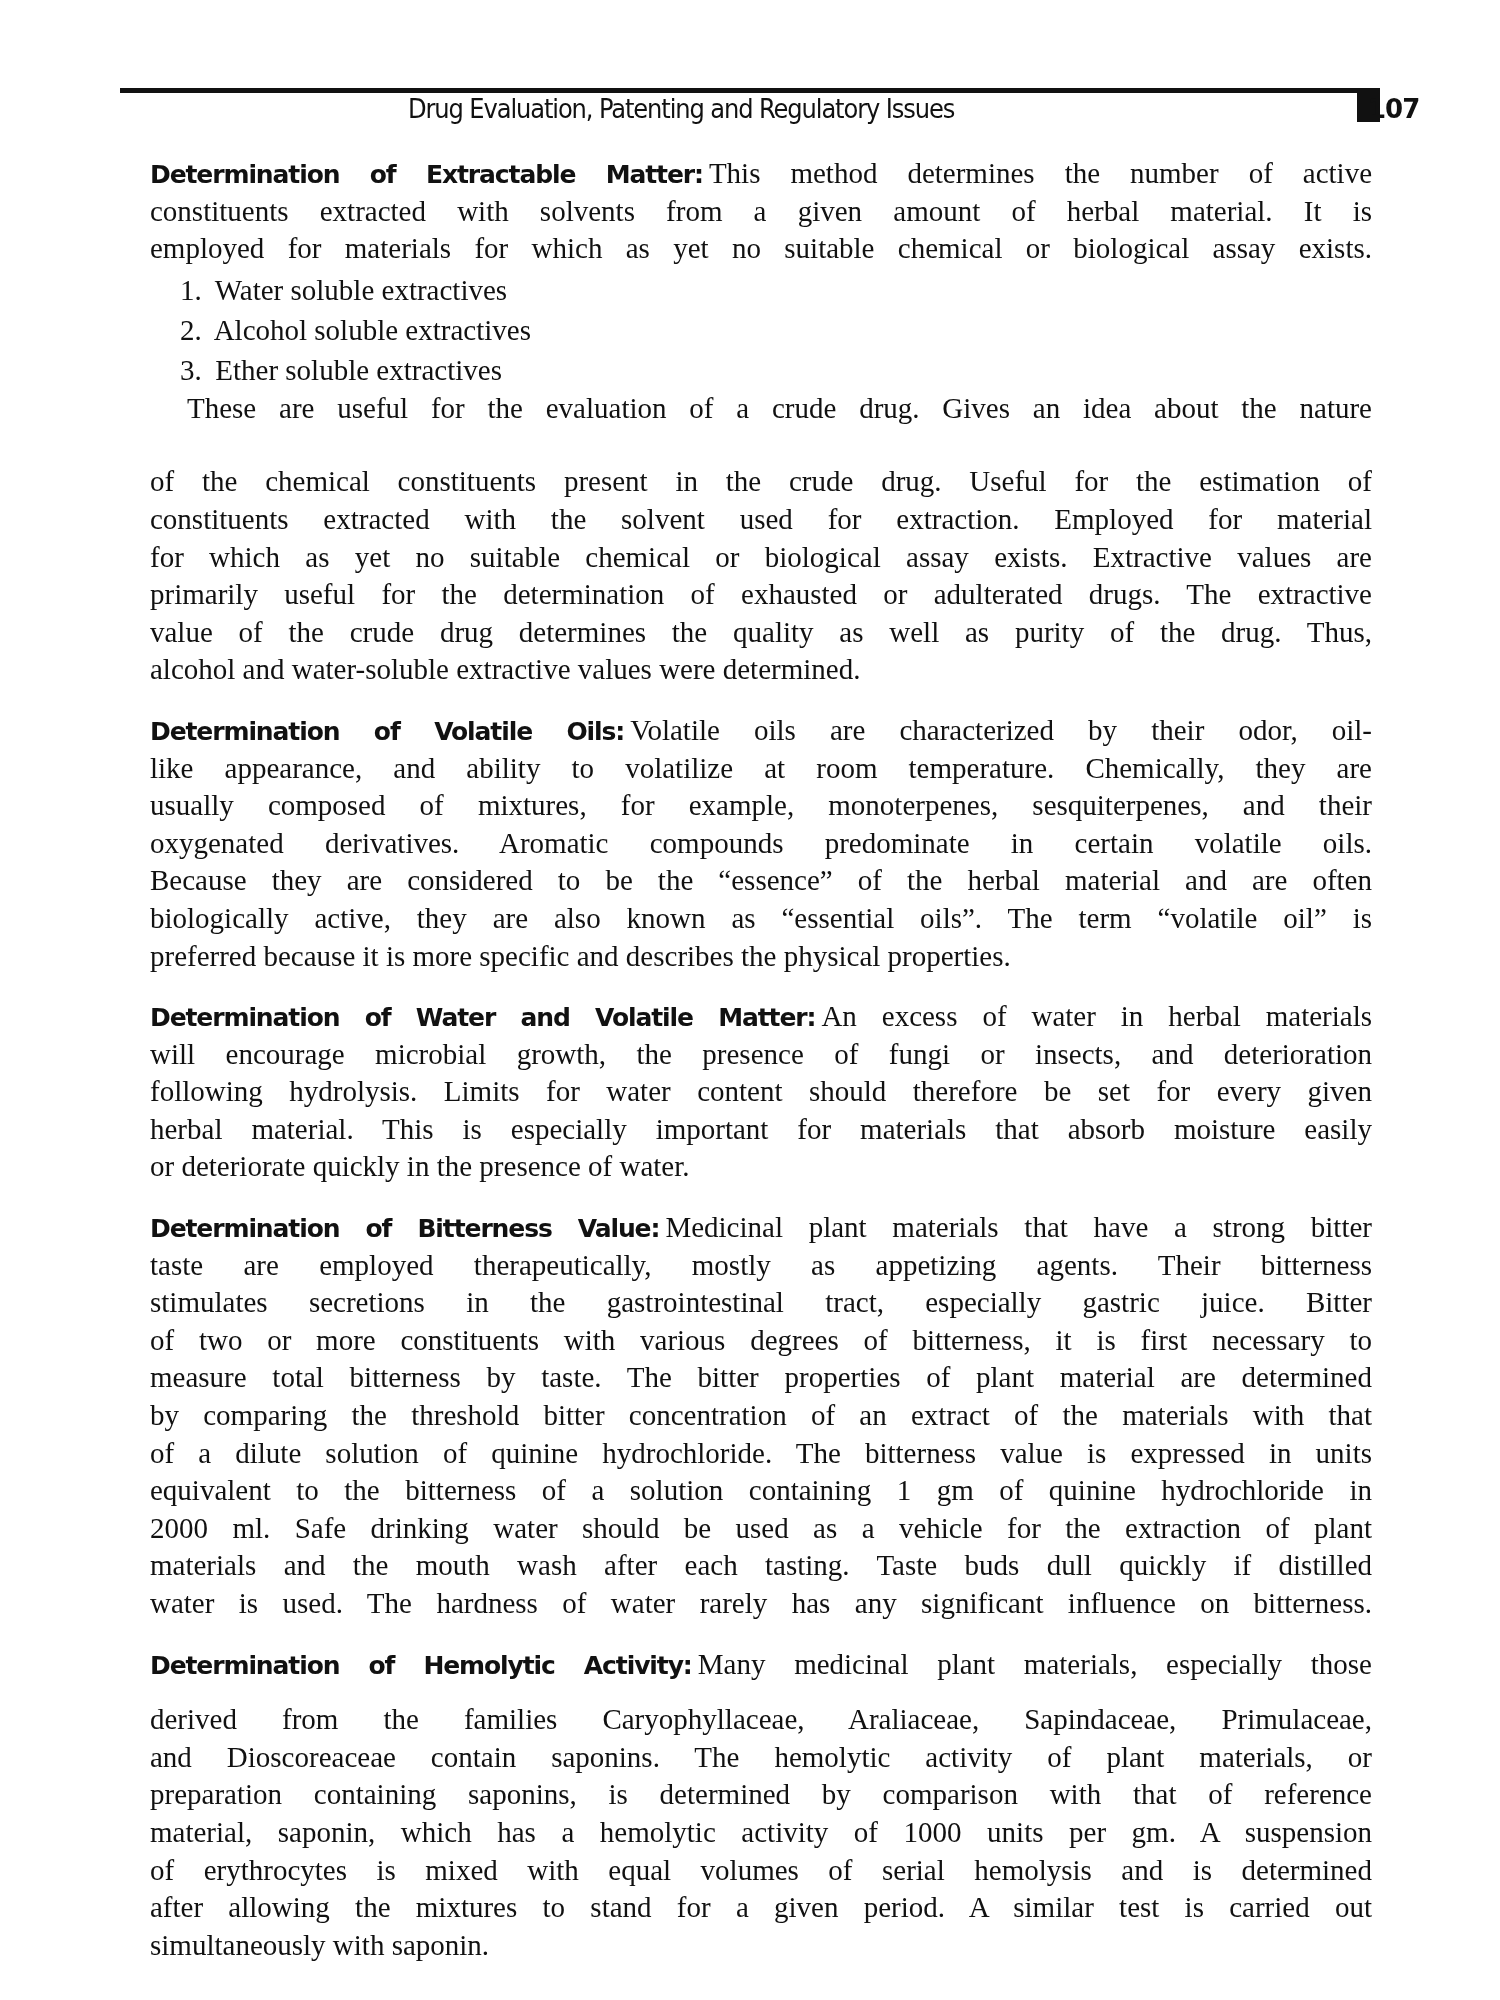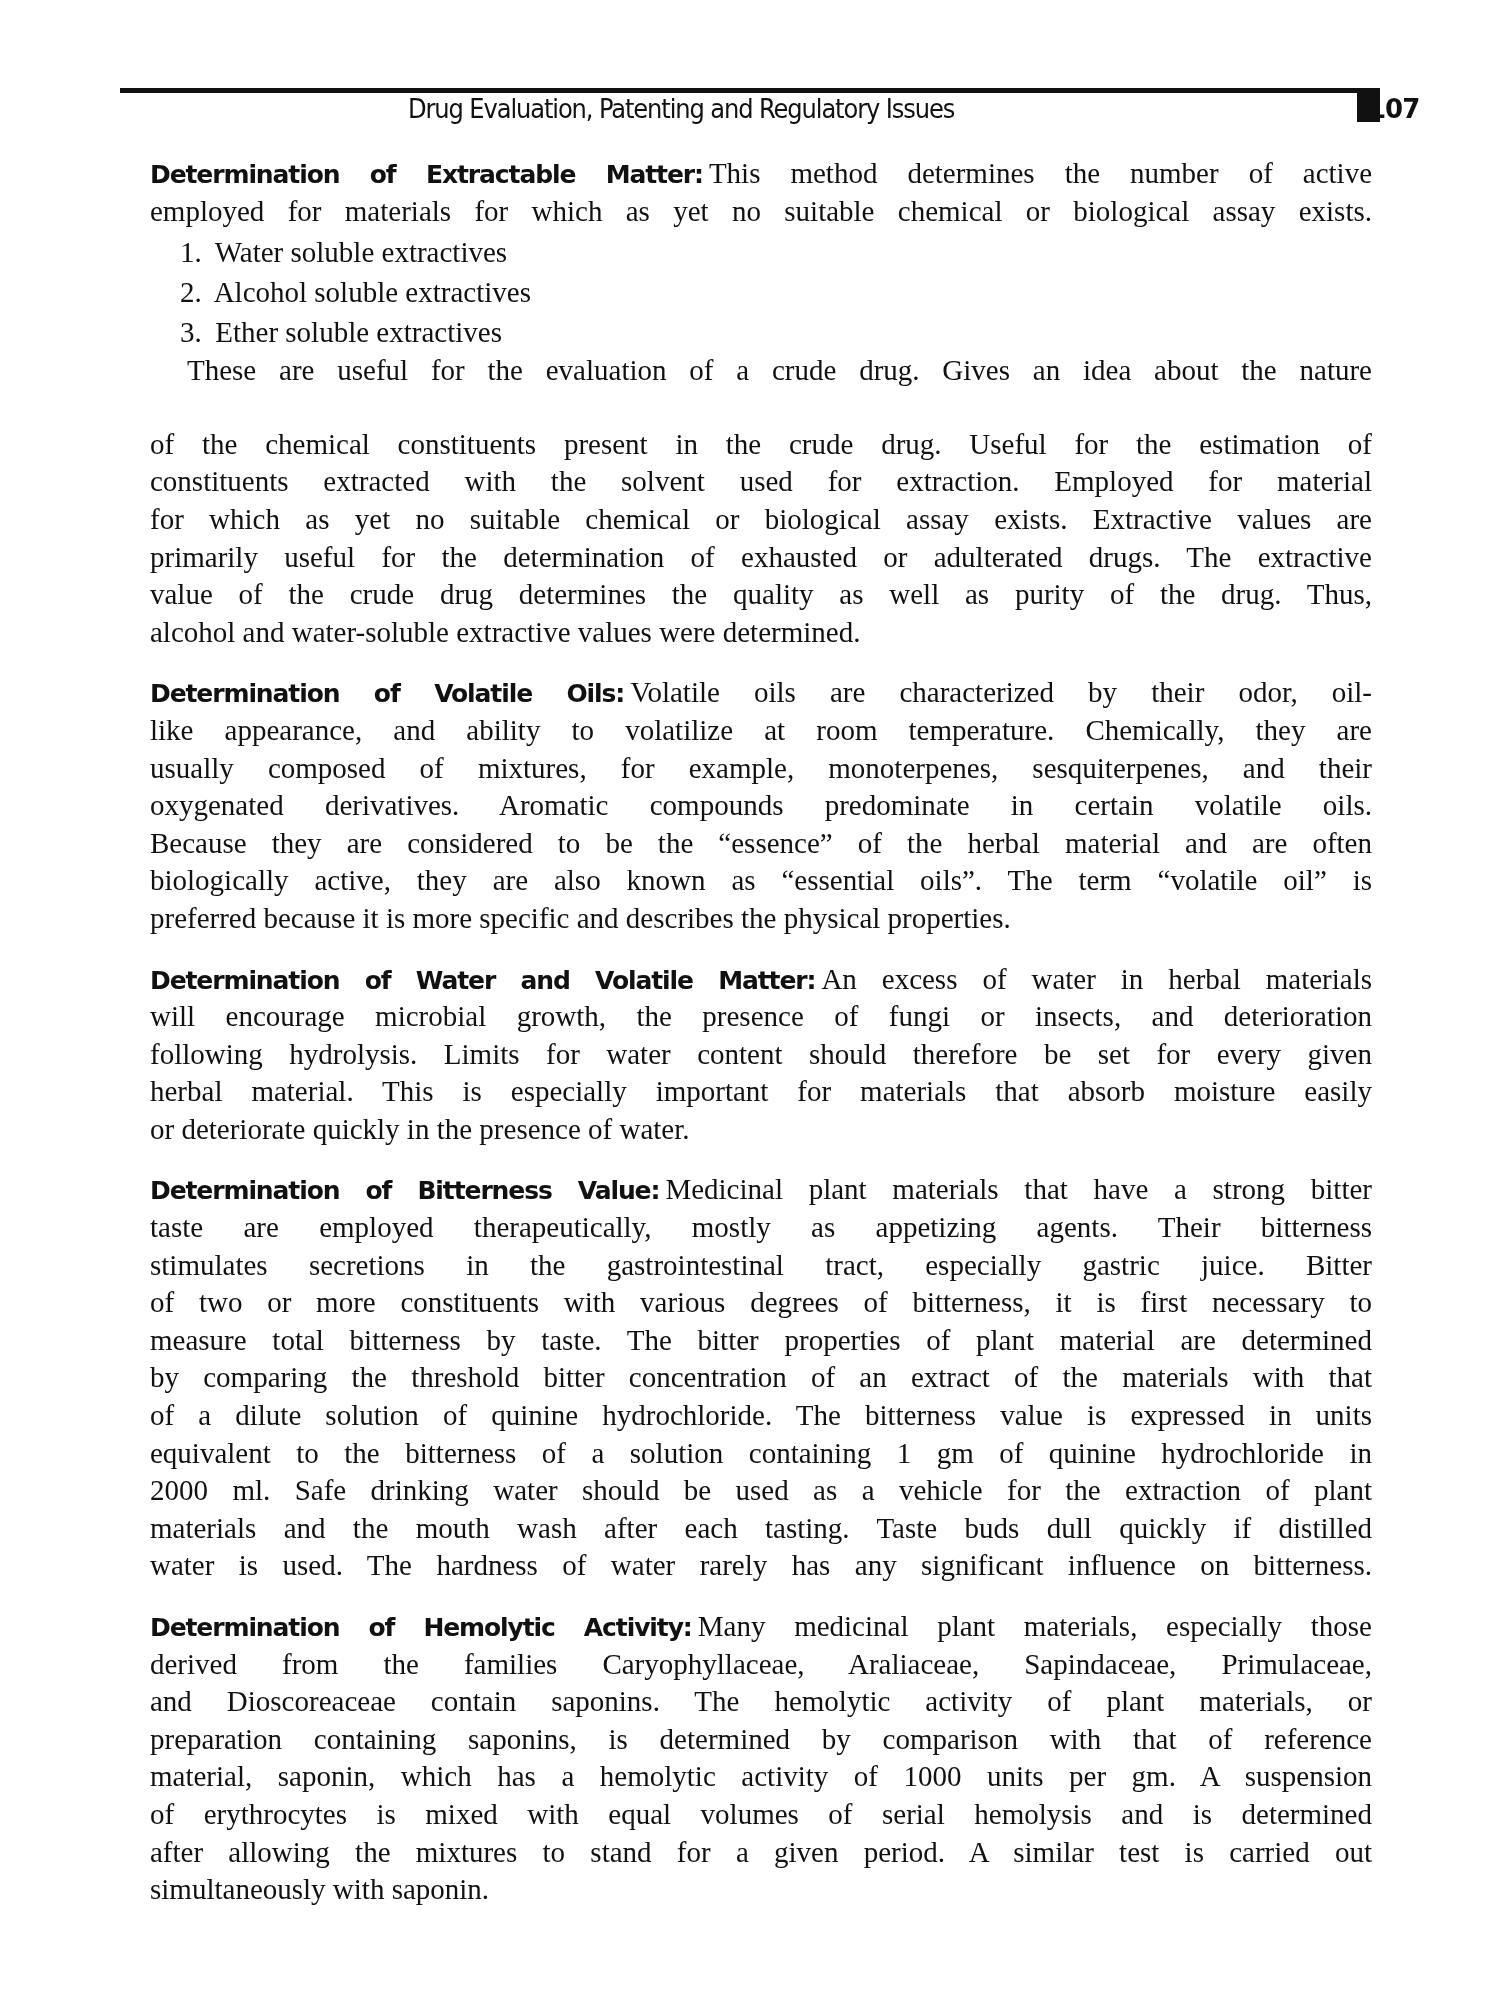--- a/index.html
+++ b/index.html
@@ -24,20 +24,21 @@
   <div class="rule"></div>
   <div class="block"></div>
   <div class="running-title">Drug Evaluation, Patenting and Regulatory Issues</div>
   <div class="page-num">107</div>
 </div>
 
 <div class="content">
 
   <div class="section">
     <span class="line" style="white-space: nowrap; display: block; word-spacing: 0.00173611px;"><span class="head">Determination of Extractable Matter:</span><span>This method determines the number of active</span></span>
+    <span class="line" style="white-space: nowrap; display: block; word-spacing: 0px;">constituents extracted with solvents from a given amount of herbal material. It is</span>
     <span class="line" style="white-space: nowrap; display: block; word-spacing: 0px;">employed for materials for which as yet no suitable chemical or biological assay exists.</span>
     <div style="margin-top:2px;">
       <span class="list-item"><span class="num">1.</span> <span>Water soluble extractives</span></span>
       <span class="list-item"><span class="num">2.</span> <span>Alcohol soluble extractives</span></span>
       <span class="list-item"><span class="num">3.</span> <span>Ether soluble extractives</span></span>
     </div>
     <div>
       <span class="line indent" style="white-space: nowrap; display: block; word-spacing: 0px;">These are useful for the evaluation of a crude drug. Gives an idea about the nature</span>
       <span class="line" style="white-space: nowrap; display: block; word-spacing: 0px; margin-top: 36px;">of the chemical constituents present in the crude drug. Useful for the estimation of</span>
       <span class="line" style="white-space: nowrap; display: block; word-spacing: 0px;">constituents extracted with the solvent used for extraction. Employed for material</span>
@@ -75,21 +76,21 @@
     <span class="line" style="white-space: nowrap; display: block; word-spacing: 0px;">by comparing the threshold bitter concentration of an extract of the materials with that</span>
     <span class="line" style="white-space: nowrap; display: block; word-spacing: 0px;">of a dilute solution of quinine hydrochloride. The bitterness value is expressed in units</span>
     <span class="line" style="white-space: nowrap; display: block; word-spacing: 0px;">equivalent to the bitterness of a solution containing 1 gm of quinine hydrochloride in</span>
     <span class="line" style="white-space: nowrap; display: block; word-spacing: 0px;">2000 ml. Safe drinking water should be used as a vehicle for the extraction of plant</span>
     <span class="line" style="white-space: nowrap; display: block; word-spacing: 0px;">materials and the mouth wash after each tasting. Taste buds dull quickly if distilled</span>
     <span class="line" style="white-space: nowrap; display: block; word-spacing: 0px;">water is used. The hardness of water rarely has any significant influence on bitterness.</span>
   </div>
 
   <div class="section">
     <span class="line" style="white-space: nowrap; display: block; word-spacing: 0.00195312px;"><span class="head">Determination of Hemolytic Activity:</span><span>Many medicinal plant materials, especially those</span></span>
-    <span class="line" style="white-space: nowrap; display: block; word-spacing: 0px;">derived from the families Caryophyllaceae, Araliaceae, Sapindaceae, Primulaceae,</span>
+    <span class="line" style="white-space: nowrap; display: block; word-spacing: 0px; margin-top: 18px;">derived from the families Caryophyllaceae, Araliaceae, Sapindaceae, Primulaceae,</span>
     <span class="line" style="white-space: nowrap; display: block; word-spacing: 0px;">and Dioscoreaceae contain saponins. The hemolytic activity of plant materials, or</span>
     <span class="line" style="white-space: nowrap; display: block; word-spacing: 0px;">preparation containing saponins, is determined by comparison with that of reference</span>
     <span class="line" style="white-space: nowrap; display: block; word-spacing: 0px;">material, saponin, which has a hemolytic activity of 1000 units per gm. A suspension</span>
     <span class="line" style="white-space: nowrap; display: block; word-spacing: 0px;">of erythrocytes is mixed with equal volumes of serial hemolysis and is determined</span>
     <span class="line" style="white-space: nowrap; display: block; word-spacing: 0px;">after allowing the mixtures to stand for a given period. A similar test is carried out</span>
     <span class="line last">simultaneously with saponin.</span>
   </div>
 
 </div>
 

